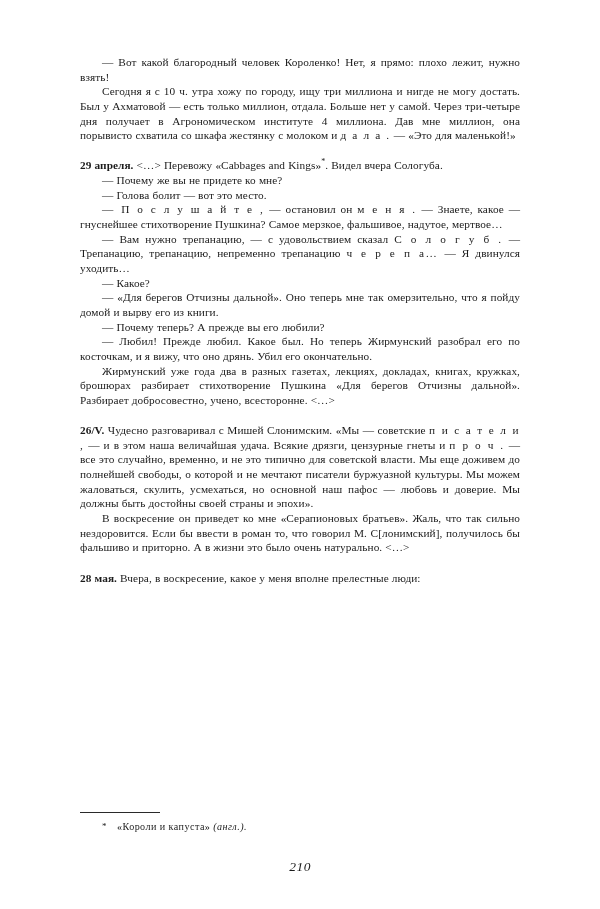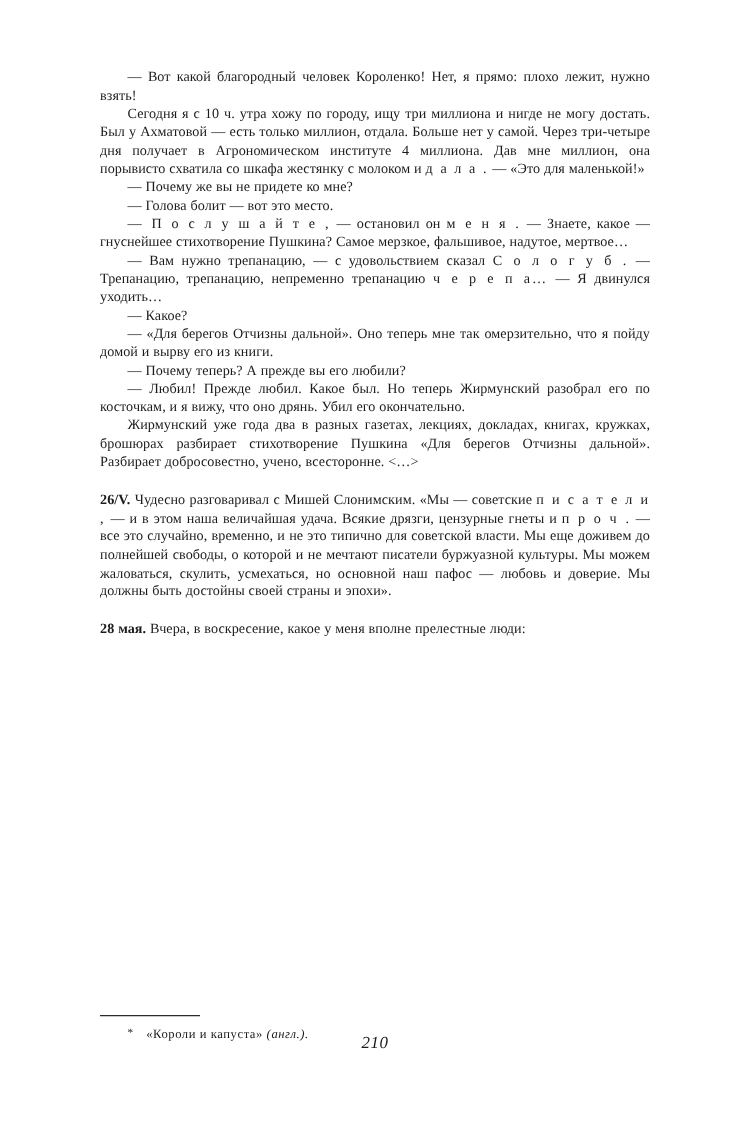--- a/index.html
+++ b/index.html
@@ -86,21 +86,21 @@
   }
   .fn-star {
     margin-right: 10px;
     font-size: 9px;
     vertical-align: 1px;
   }
 
   .folio {
     position: absolute;
     left: 0;
-    top: 826px;
+    top: 859px;
     width: 600px;
     text-align: center;
     font-size: 13.5px;
     font-style: italic;
     letter-spacing: 0.5px;
   }
 </style>
 </head>
 <body>
 
@@ -109,20 +109,23 @@
   <div class="body-text">
 
     <p>
       <span>— Вот какой благородный человек Короленко! Нет, я прямо: плохо лежит, нужно взять!</span>
     </p>
 
     <p>
       <span>Сегодня я с 10 ч. утра хожу по городу, ищу три миллиона и нигде не могу достать. Был у Ахматовой — есть только миллион, отдала. Больше нет у самой. Через три-четыре дня получает в Агрономическом институте 4 миллиона. Дав мне миллион, она порывисто схватила со шкафа жестянку с молоком и </span><span class="sp">д а л а .</span><span> — «Это для маленькой!»</span>
     </p>
 
+    <p class="entry">
+      <span class="date">29 апреля.</span><span> &lt;…&gt; Перевожу «Cabbages and Kings»</span><sup class="fn">*</sup><span>. Видел вчера Сологуба.</span>
+    </p>
 
     <p>
       <span>— Почему же вы не придете ко мне?</span>
     </p>
 
     <p>
       <span>— Голова болит — вот это место.</span>
     </p>
 
     <p>
@@ -151,20 +154,23 @@
 
     <p>
       <span>Жирмунский уже года два в разных газетах, лекциях, докладах, книгах, кружках, брошюрах разбирает стихотворение Пушкина «Для берегов Отчизны дальной». Разбирает добросовестно, учено, всесторонне. &lt;…&gt;</span>
     </p>
 
     <p class="entry">
       <span class="date">26/V.</span><span> Чудесно разговаривал с Мишей Слонимским. «Мы — советские </span><span class="sp">п и с а т е л и ,</span><span> — и в этом наша величайшая удача. Всякие дрязги, цензурные гнеты и </span><span class="sp">п р о ч .</span><span> — все это случайно, временно, и не это типично для советской власти. Мы еще доживем до полнейшей свободы, о которой и не мечтают писатели буржуазной культуры. Мы можем жаловаться, скулить, усмехаться, но основной наш пафос — любовь и доверие. Мы должны быть достойны своей страны и эпохи».</span>
     </p>
 
 
+    <p>
+      <span>В воскресение он приведет ко мне «Серапионовых братьев». Жаль, что так сильно нездоровится. Если бы ввести в роман то, что говорил М. С[лонимский], получилось бы фальшиво и приторно. А в жизни это было очень натурально. &lt;…&gt;</span>
+    </p>
 
     <p class="entry">
       <span class="date">28 мая.</span><span> Вчера, в воскресение, какое у меня вполне прелестные люди:</span>
     </p>
 
   </div>
 </div>
 
 <div class="footnote-area">
   <div class="fn-rule"></div>

